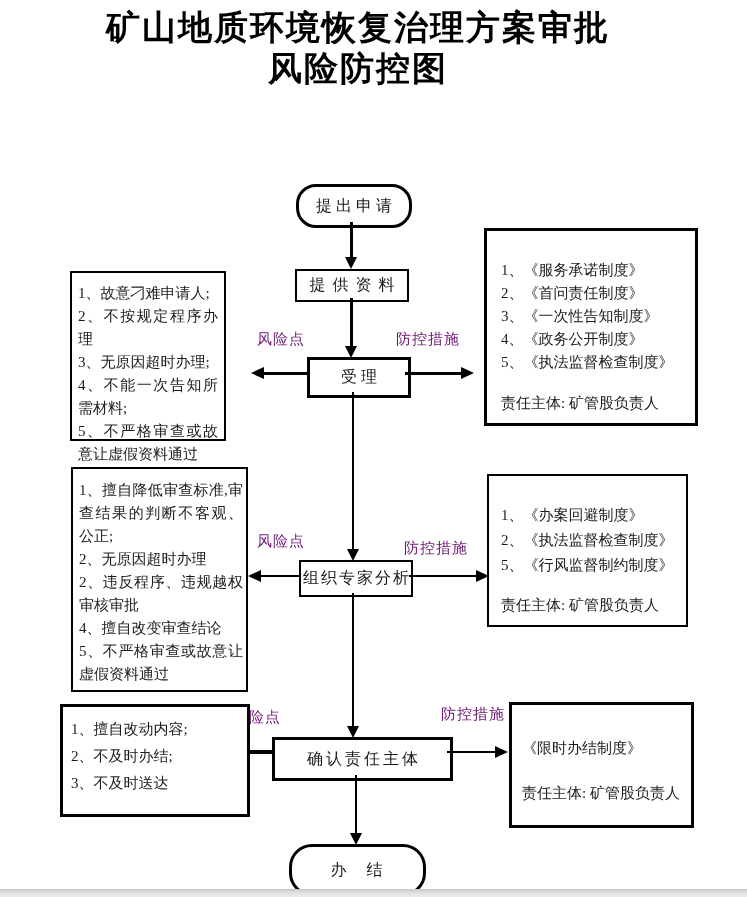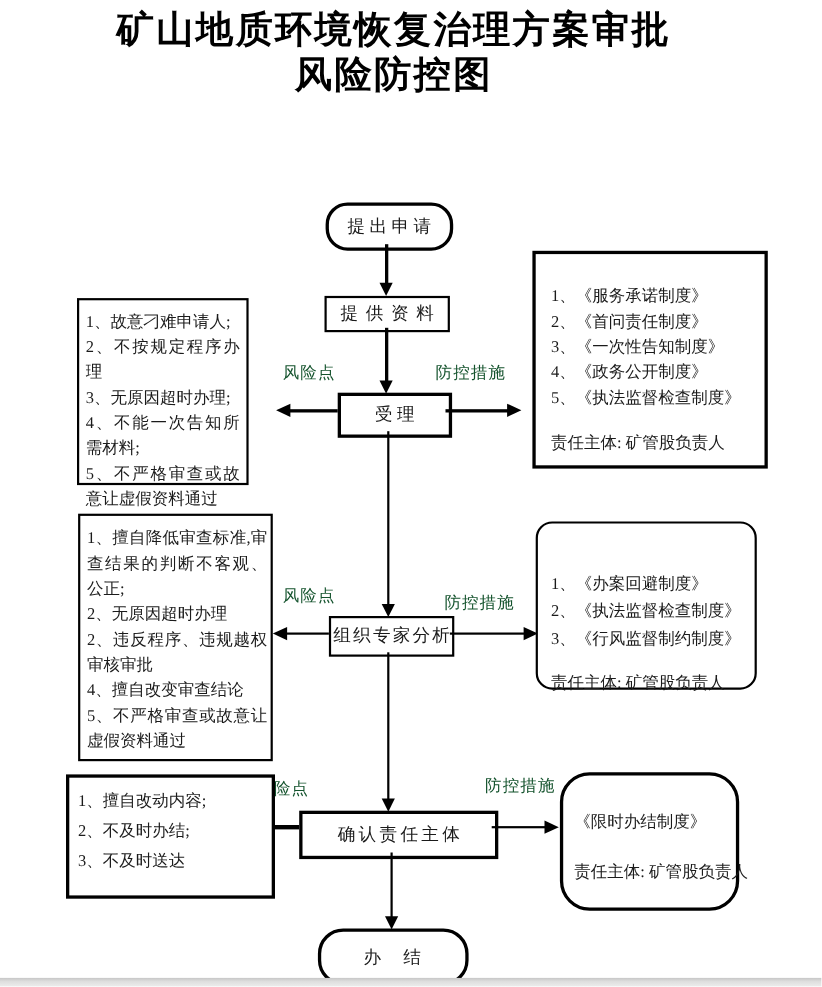--- a/index.html
+++ b/index.html
@@ -26,30 +26,30 @@
   .sbox.thick{border-width:3px;}
   .sbox .item{text-align:justify;text-justify:inter-character;}
   .sbox .resp{white-space:nowrap;}
   .b-l1{left:70px;top:271px;width:156px;height:170px;padding:9px 6px 0 6px;}
   .b-l1 .item{line-height:23px;}
   .b-r1{left:484px;top:228px;width:214px;height:198px;padding:28px 4px 0 14px;}
   .b-r1 .item{line-height:23px;}
   .b-r1 .resp{margin-top:18px;line-height:23px;}
   .b-l2{left:71px;top:467px;width:177px;height:225px;padding:10px 3px 0 6px;}
   .b-l2 .item{line-height:23px;}
-  .b-r2{left:487px;top:474px;width:201px;height:153px;padding:43px 2px 0 12px;border-radius:15px;}
+  .b-r2{left:487px;top:474px;width:201px;height:153px;padding:27px 2px 0 12px;}
   .b-r2 .item{line-height:25px;}
   .b-r2 .resp{margin-top:15px;line-height:25px;}
   .b-l3{left:60px;top:704px;width:190px;height:113px;padding:9px 16px 0 8px;}
   .b-l3 .item{line-height:27px;}
-  .b-r3{left:509px;top:702px;width:163px;height:126px;padding:31px 2px 0 10px;border-radius:27px;}
+  .b-r3{left:509px;top:702px;width:185px;height:126px;padding:31px 2px 0 10px;}
   .b-r3 .item{line-height:24px;}
   .b-r3 .resp{margin-top:21px;line-height:24px;}
   
-  .lab{position:absolute;font-size:15px;color:#14532d;letter-spacing:1px;white-space:nowrap;}
+  .lab{position:absolute;font-size:15px;color:#701a75;letter-spacing:1px;white-space:nowrap;}
   .lab-r1{left:257px;top:330px;} .lab-c1{left:396px;top:330px;}
   .lab-r2{left:257px;top:532px;} .lab-c2{left:404px;top:539px;}
   .lab-r3{left:233px;top:708px;} .lab-c3{left:441px;top:705px;}
   
   .ln{position:absolute;background:#000;}
   .ah{position:absolute;width:0;height:0;}
   .ah.down{border-left:6px solid transparent;border-right:6px solid transparent;border-top:12px solid #000;}
   .ah.left{border-top:6px solid transparent;border-bottom:6px solid transparent;border-right:13px solid #000;}
   .ah.right{border-top:6px solid transparent;border-bottom:6px solid transparent;border-left:13px solid #000;}
   .ah.left.big{border-top-width:8px;border-bottom-width:8px;border-right-width:14px;}
@@ -144,21 +144,21 @@
     <div class="item">1、擅自降低审查标准,审查结果的判断不客观、公正;</div>
     <div class="item">2、无原因超时办理</div>
     <div class="item">2、违反程序、违规越权审核审批</div>
     <div class="item">4、擅自改变审查结论</div>
     <div class="item">5、不严格审查或故意让虚假资料通过</div>
   </div>
 
   <div class="sbox b-r2">
     <div class="item">1、《办案回避制度》</div>
     <div class="item">2、《执法监督检查制度》</div>
-    <div class="item">3、《行风监督制约制度》</div>
+    <div class="item">5、《行风监督制约制度》</div>
     <div class="resp">责任主体: 矿管股负责人</div>
   </div>
 
   <div class="sbox thick b-l3">
     <div class="item">1、擅自改动内容;</div>
     <div class="item">2、不及时办结;</div>
     <div class="item">3、不及时送达</div>
   </div>
 
   <div class="sbox thick b-r3">

